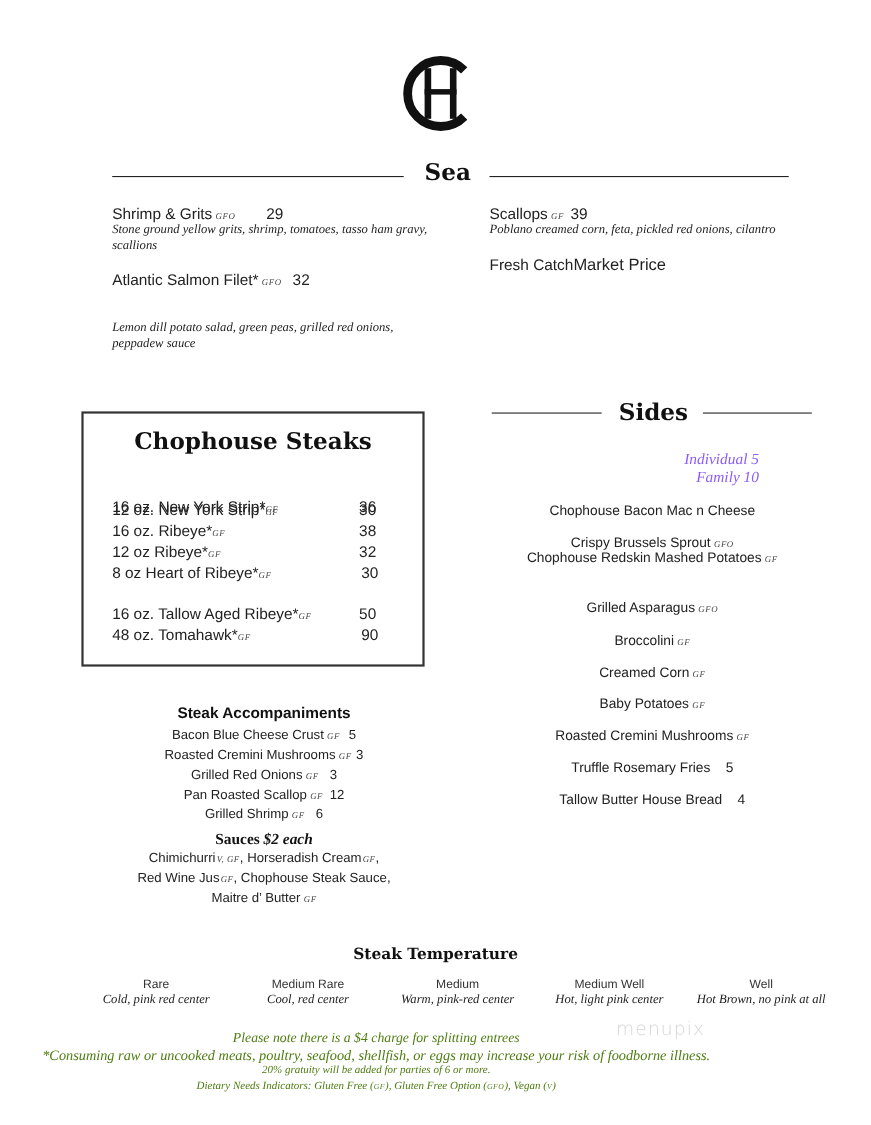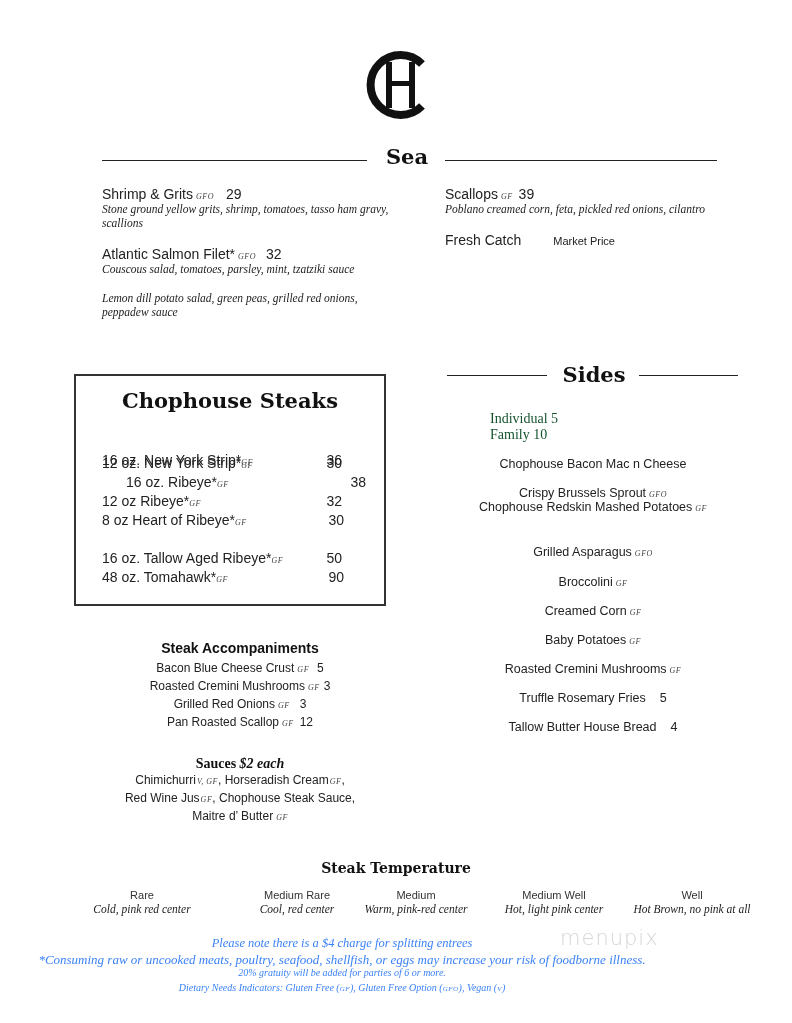--- a/index.html
+++ b/index.html
@@ -29,87 +29,86 @@
     
     .center-block { text-align: center; }
     .acc-title { font-family: "Liberation Sans", sans-serif; font-weight: bold; font-size: 14px; color: #111; }
     .acc-row { font-family: "Liberation Sans", sans-serif; font-size: 12px; color: #222; line-height: 16px; white-space: nowrap; }
     .acc-row .p { margin-left: 8px; }
     .sauce-title { font-family: "Liberation Serif", serif; font-weight: bold; font-size: 14px; color: #111; }
     .sauce-title i { font-weight: bold; }
     .sauce-text { font-family: "Liberation Sans", sans-serif; font-size: 12px; color: #222; line-height: 16px; }
 
     
-    .sides-price { font-family: "Liberation Serif", serif; font-size: 14px; color: #14532d; line-height: 16px; text-align: left; }
+    .sides-price { font-family: "Liberation Serif", serif; font-style: italic; font-size: 14px; color: #8b5cf6; line-height: 16px; text-align: right; }
     .side-row { position: absolute; left: 440px; width: 306px; text-align: center; font-family: "Liberation Sans", sans-serif; font-size: 12.5px; color: #222; white-space: nowrap; }
     .side-row .p { margin-left: 14px; }
 
     
     .temp-title { font-family: "DejaVu Serif", serif; font-weight: bold; font-size: 14px; color: #111; }
     .temp-col { position: absolute; top: 888px; width: 150px; text-align: center; }
     .temp-name { font-family: "Liberation Sans", sans-serif; font-size: 11px; color: #333; line-height: 14px; }
     .temp-desc { font-family: "Liberation Serif", serif; font-style: italic; font-size: 11.5px; color: #222; line-height: 15px; white-space: nowrap; }
 
     
-    .footer { left: 0; width: 684px; text-align: center; font-family: "Liberation Serif", serif; font-style: italic; color: #3b82f6; }
+    .footer { left: 0; width: 684px; text-align: center; font-family: "Liberation Serif", serif; font-style: italic; color: #4d7c0f; }
     .f1 { top: 936px; font-size: 12.5px; }
     .f2 { top: 952px; font-size: 13px; }
     .f3 { top: 967px; font-size: 10px; }
     .f4 { top: 982px; font-size: 10px; }
     .f4 .small { font-size: 7px; letter-spacing: 0.5px; }
 
-    .watermark { left: 560px; top: 926px; font-family: "DejaVu Sans", sans-serif; font-size: 21px; color: #d6d6d6; letter-spacing: 1px; font-weight: 300; }
+    .watermark { left: 560px; top: 926px; font-family: "DejaVu Sans", sans-serif; font-size: 17px; color: #d6d6d6; letter-spacing: 1px; font-weight: 300; }
   </style>
 </head>
 <body>
 
 <div class="abs logo">
   <svg width="70" height="72" viewBox="0 0 70 72">
     <path d="M60 16 A 30 30 0 1 0 60 58" fill="none" stroke="#111" stroke-width="8" stroke-linecap="butt"></path>
     <rect x="24" y="14" width="6" height="46" fill="#111"></rect>
     <rect x="47" y="14" width="6" height="46" fill="#111"></rect>
     <rect x="24" y="33" width="29" height="5" fill="#111"></rect>
   </svg>
 </div>
 
 <div class="abs sec-line" style="left:102px; top:160px; width:265px;"></div>
 <div class="abs sec-title" style="left:378px; top:144px; width:58px; text-align:center;">Sea</div>
 <div class="abs sec-line" style="left:445px; top:160px; width:272px;"></div>
 
 <div class="abs" style="left:102px; top:186px; width:290px;">
-  <div class="item-name"><span>Shrimp &amp; Grits</span><span class="ind">GFO</span><span class="price" style="margin-left:12px">29</span></div>
+  <div class="item-name"><span>Shrimp &amp; Grits</span><span class="ind">GFO</span><span class="price" style="margin-left:28px">29</span></div>
   <div class="item-desc">Stone ground yellow grits, shrimp, tomatoes, tasso ham gravy, scallions</div>
 </div>
 <div class="abs" style="left:102px; top:246px; width:290px;">
   <div class="item-name"><span>Atlantic Salmon Filet*</span><span class="ind">GFO</span><span class="price">32</span></div>
-  <div class="item-desc">Couscous salad, tomatoes, parsley, mint, tzatziki sauce</div>
 </div>
 <div class="abs" style="left:102px; top:291px; width:290px;">
   <div class="item-desc">Lemon dill potato salad, green peas, grilled red onions, peppadew sauce</div>
 </div>
 
 <div class="abs" style="left:445px; top:186px; width:300px;">
   <div class="item-name"><span>Scallops</span><span class="ind">GF</span><span class="price" style="margin-left:6px">39</span></div>
   <div class="item-desc" style="white-space:nowrap">Poblano creamed corn, feta, pickled red onions, cilantro</div>
 </div>
 <div class="abs" style="left:445px; top:232px; width:300px;">
-  <div class="item-name"><span>Fresh Catch</span><span style="margin-left:32px; font-size:11px;text-align:center;">Market Price</span></div>
+  <div class="item-name"><span>Fresh Catch</span><span style="font-size:15px;text-align:center;">Market Price</span></div>
 </div>
 
 <div class="abs steak-box">
   <div class="steak-title">Chophouse Steaks</div>
   <div class="steak-row" style="top:76px;">
       <span class="n"><span>16 oz. New York Strip*</span><span class="ind" style="margin-left:0">GF</span></span>
       <span class="p" style="right:0">36</span>
     </div>
   <div class="steak-row" style="top:79px;">
       <span class="n"><span>12 oz. New York Strip*</span><span class="ind" style="margin-left:0">GF</span></span>
       <span class="p" style="right:0">30</span>
     </div>
-  <div class="steak-row" style="top:98px;margin-left:24px;">
+  <div class="steak-row" style="top:98px;">
       <span class="n"><span>16 oz. Ribeye*</span><span class="ind" style="margin-left:0">GF</span></span>
       <span class="p" style="right:0">38</span>
     </div>
   <div class="steak-row" style="top:117px;">
       <span class="n"><span>12 oz Ribeye*</span><span class="ind" style="margin-left:0">GF</span></span>
       <span class="p" style="right:0">32</span>
     </div>
   <div class="steak-row" style="top:136px;text-decoration:underline;">
       <span class="n"><span>8 oz Heart of Ribeye*</span><span class="ind" style="margin-left:0">GF</span></span>
       <span class="p" style="right:-2px">30</span>
@@ -124,20 +123,21 @@
     </div>
 </div>
 
 <div class="abs center-block" style="left:100px; top:640px; width:280px;">
   <div class="acc-title">Steak Accompaniments</div>
   <div style="height:4px"></div>
   <div class="acc-row"><span>Bacon Blue Cheese Crust</span><span class="ind">GF</span><span class="p">5</span></div>
   <div class="acc-row"><span>Roasted Cremini Mushrooms</span><span class="ind">GF</span><span class="p" style="margin-left:4px">3</span></div>
   <div class="acc-row"><span>Grilled Red Onions</span><span class="ind">GF</span><span class="p" style="margin-left:10px">3</span></div>
   <div class="acc-row"><span>Pan Roasted Scallop</span><span class="ind">GF</span><span class="p" style="margin-left:6px">12</span></div>
+  <div class="acc-row"><span>Grilled Shrimp</span><span class="ind">GF</span><span class="p" style="margin-left:10px">6</span></div>
 </div>
 
 <div class="abs center-block" style="left:100px; top:756px; width:280px;">
   <div class="sauce-title"><span>Sauces</span> <i>$2 each</i></div>
   <div class="sauce-text">
     <span>Chimichurri</span><span class="ind" style="margin-left:1px">V, GF</span><span>,</span>
     <span>Horseradish Cream</span><span class="ind" style="margin-left:1px">GF</span><span>,</span><br>
     <span>Red Wine Jus</span><span class="ind" style="margin-left:1px">GF</span><span>,</span>
     <span>Chophouse Steak Sauce</span><span>,</span><br>
     <span>Maitre d’ Butter</span><span class="ind">GF</span>
@@ -162,21 +162,21 @@
 <div class="side-row" style="top:633px;"><span>Baby Potatoes</span><span class="ind">GF</span></div>
 <div class="side-row" style="top:662px;"><span>Roasted Cremini Mushrooms</span><span class="ind">GF</span></div>
 <div class="side-row" style="top:691px;"><span>Truffle Rosemary Fries</span><span class="p">5</span></div>
 <div class="side-row" style="top:720px;"><span>Tallow Butter House Bread</span><span class="p">4</span></div>
 
 <div class="abs temp-title" style="left:296px; top:860px; width:200px; text-align:center;">Steak Temperature</div>
 <div class="temp-col" style="left:67px;">
   <div class="temp-name">Rare</div>
   <div class="temp-desc">Cold, pink red center</div>
 </div>
-<div class="temp-col" style="left:222px;">
+<div class="temp-col" style="left:205px;">
   <div class="temp-name">Medium Rare</div>
   <div class="temp-desc">Cool, red center</div>
 </div>
 <div class="temp-col" style="left:341px;">
   <div class="temp-name">Medium</div>
   <div class="temp-desc">Warm, pink-red center</div>
 </div>
 <div class="temp-col" style="left:479px;">
   <div class="temp-name">Medium Well</div>
   <div class="temp-desc">Hot, light pink center</div>

